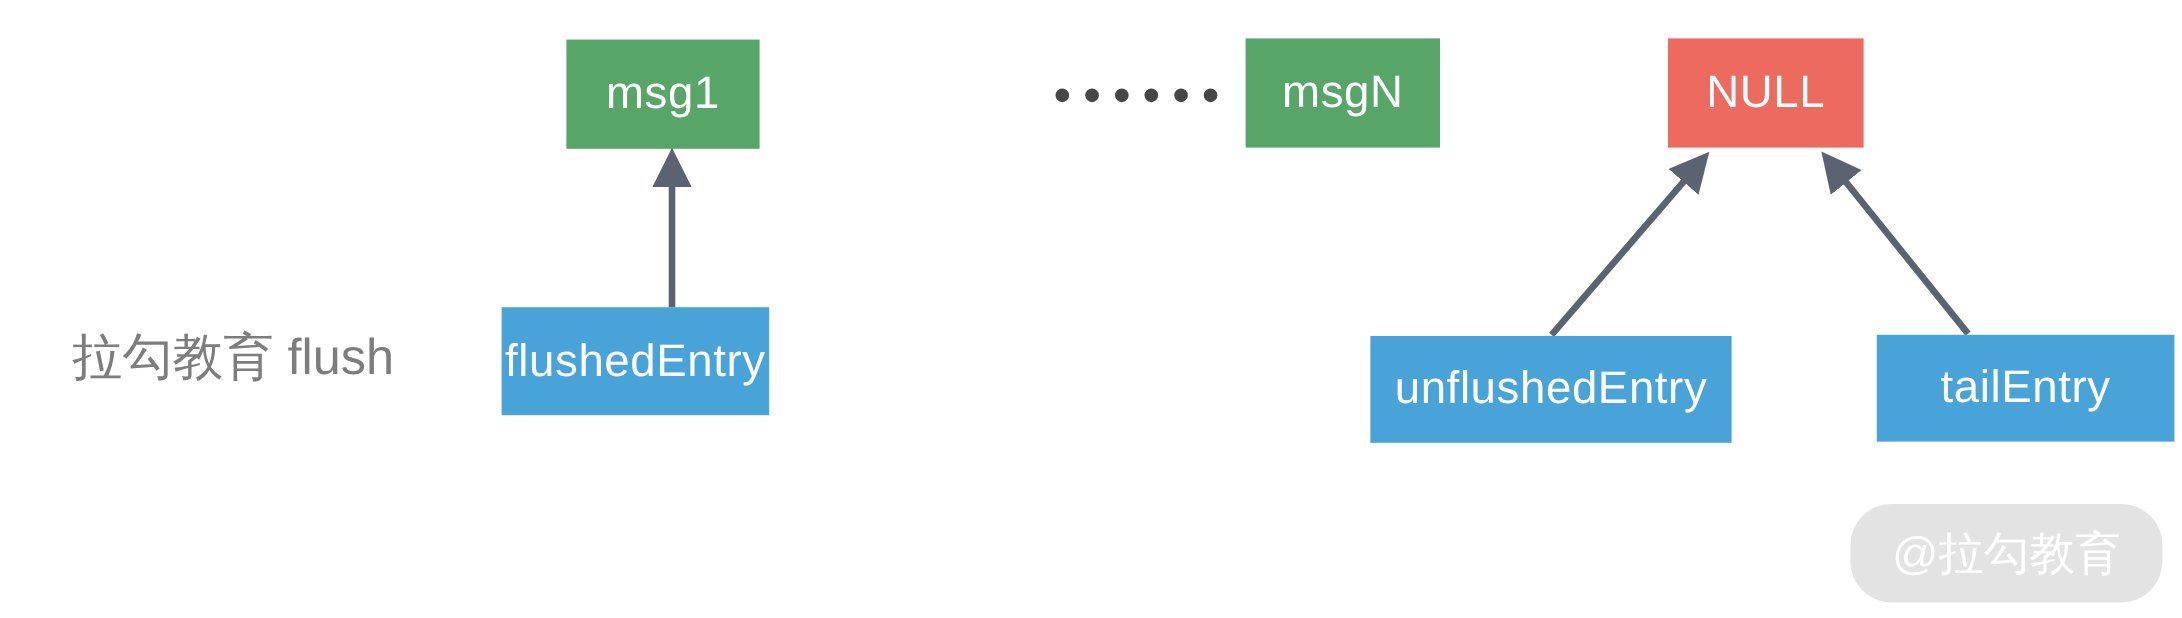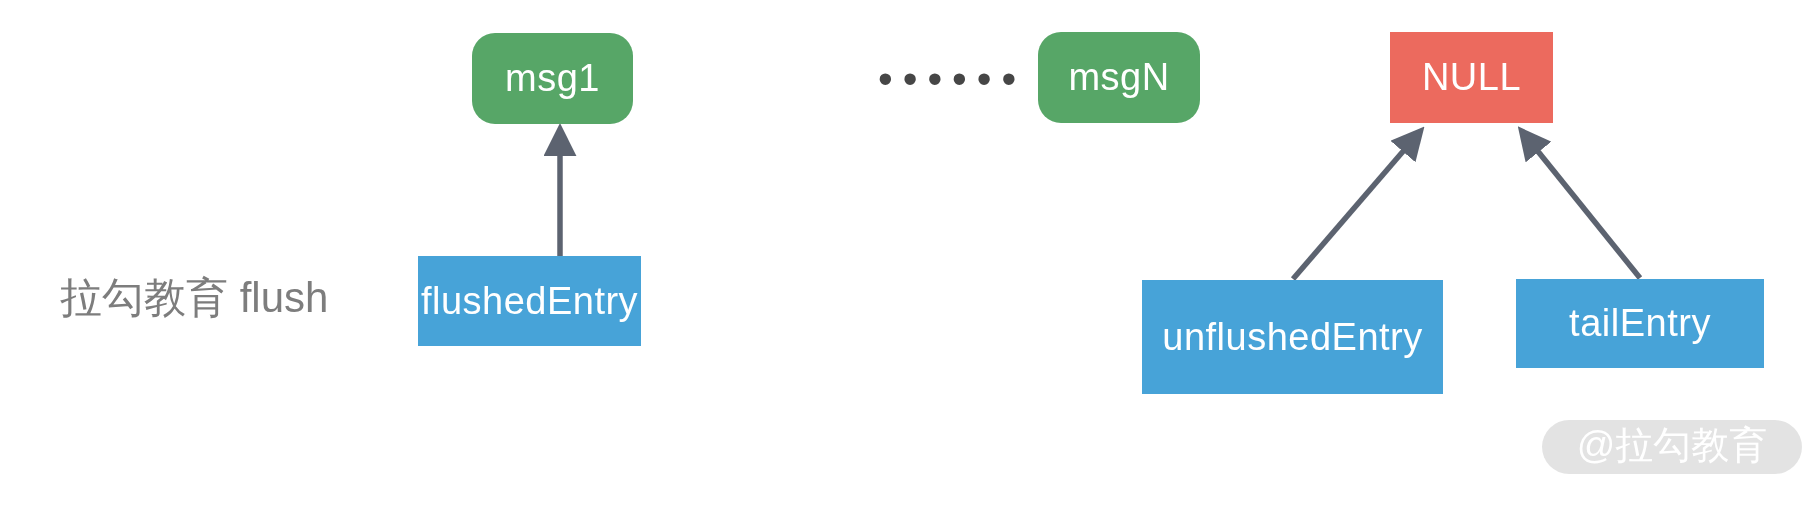--- a/index.html
+++ b/index.html
@@ -34,31 +34,31 @@
   .node {
     position: absolute;
     display: flex;
     align-items: center;
     justify-content: center;
     color: #ffffff;
     font-size: 38px;
     letter-spacing: 0.5px;
     white-space: nowrap;
   }
-  .node.green { background: var(--node-green); border-radius: 23px; }
+  .node.green { background: var(--node-green); }
   .node.red   { background: var(--node-red); }
   .node.blue  { background: var(--node-blue); }
 
   #node-msg1     { left: 472px;  top: 33px;  width: 161px; height: 91px; }
   #node-msg2     { left: 675px;  top: 33px;  width: 160px; height: 91px; }
   #node-msgN     { left: 1038px; top: 32px;  width: 162px; height: 91px; }
   #node-null     { left: 1390px; top: 32px;  width: 163px; height: 91px; }
   #node-flushed  { left: 418px;  top: 256px; width: 223px; height: 90px; }
-  #node-unflushed{ left: 1142px; top: 280px; width: 301px; height: 114px; }
-  #node-tail     { left: 1516px; top: 279px; width: 248px; height: 89px; text-align: center; }
+  #node-unflushed{ left: 1142px; top: 280px; width: 301px; height: 89px; }
+  #node-tail     { left: 1564px; top: 279px; width: 248px; height: 89px; text-align: center; }
 
   .ellipsis {
     position: absolute;
     left: 878px;
     top: 50px;
     height: 58px;
     line-height: 58px;
     font-size: 42px;
     letter-spacing: 10px;
     color: var(--dots-gray);
@@ -71,25 +71,25 @@
     line-height: 56px;
     font-size: 42px;
     color: var(--caption-gray);
     white-space: nowrap;
   }
   .watermark {
     position: absolute;
     left: 1542px;
     top: 420px;
     width: 260px;
-    height: 54px;
+    height: 82px;
     border-radius: 34px;
     background: var(--watermark-bg);
     display: flex;
-    align-items: flex-start;
+    align-items: center;
     justify-content: center;
     font-size: 38px;
     color: var(--watermark-text);
     opacity: 0.95;
     white-space: nowrap;
   }
 </style>
 </head>
 <body>
 

